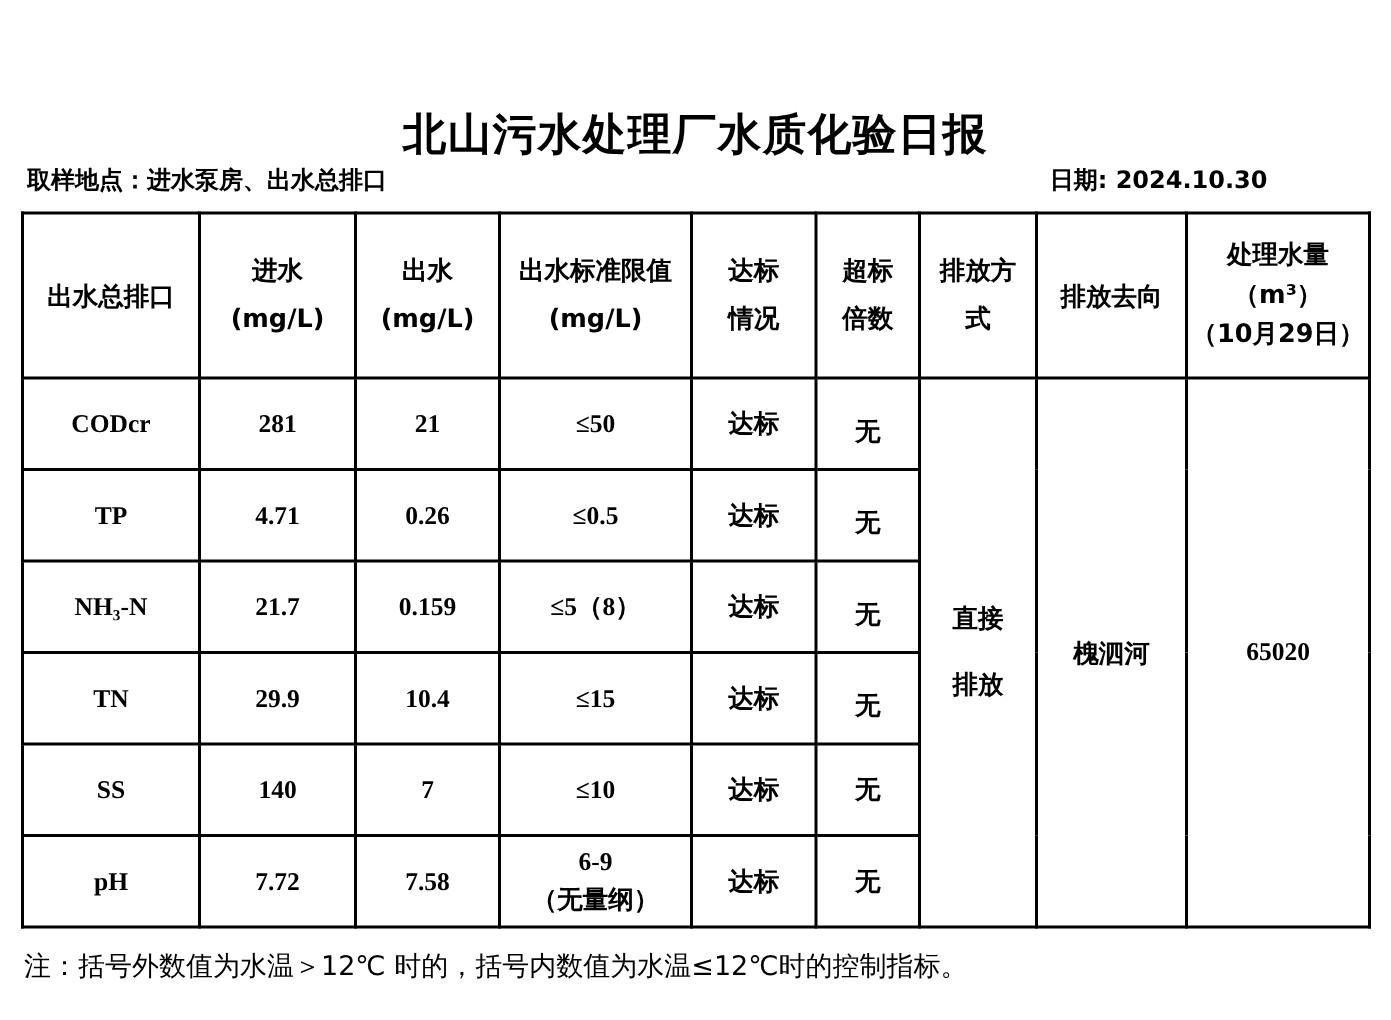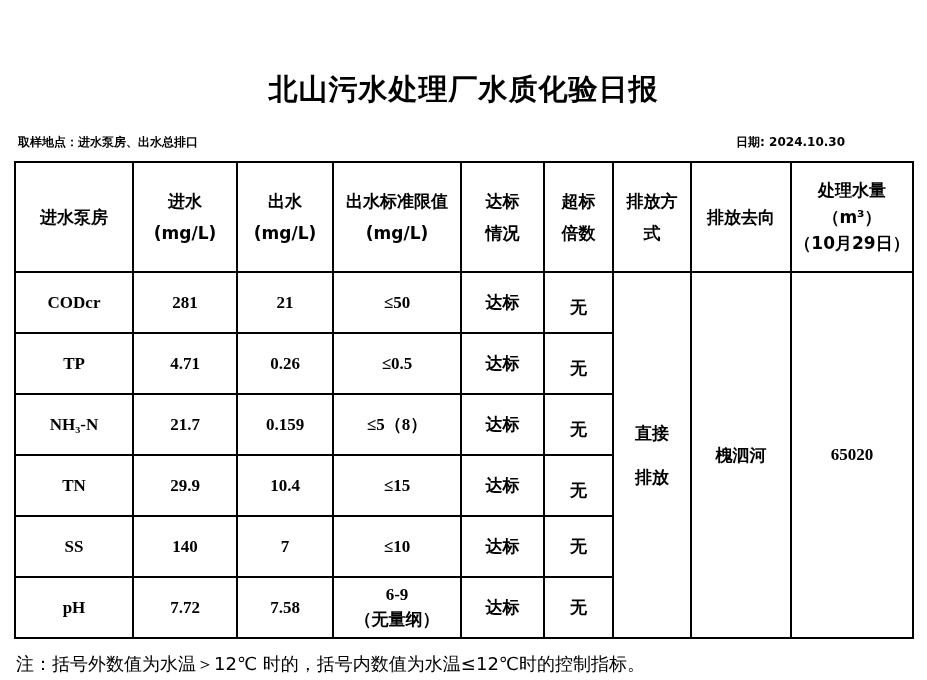--- a/index.html
+++ b/index.html
@@ -18,24 +18,23 @@
     text-align: center;
     font-size: 29px;
     font-weight: bold;
     letter-spacing: 1px;
   }
 
   .meta-row {
     display: flex;
     justify-content: space-between;
     align-items: baseline;
-    margin-top: 24px;
     padding-left: 18px;
     padding-right: 82px;
-    font-size: 12px;
+    font-size: 16px;
     font-weight: bold;
   }
 
   table.report {
     border-collapse: collapse;
     table-layout: fixed;
     width: 898px;
     margin: 10px 15px 0 14px;
   }
   table.report td {
@@ -97,21 +96,21 @@
       <col style="width:128px">
         <col style="width:83px">
         <col style="width:69px">
       <col style="width:78px">
         <col style="width:100px">
         <col style="width:122px">
     </colgroup>
 
     <tbody>
         <tr class="header-row">
-      <td>进水泵房</td>
+      <td>出水总排口</td>
       <td class="ml hdr">进水
 (mg/L)</td>
       <td class="ml hdr">出水
 (mg/L)</td>
       <td class="ml hdr">出水标准限值
 (mg/L)</td>
       <td class="ml hdr">达标
 情况</td>
       <td class="ml hdr">超标
 倍数</td>

